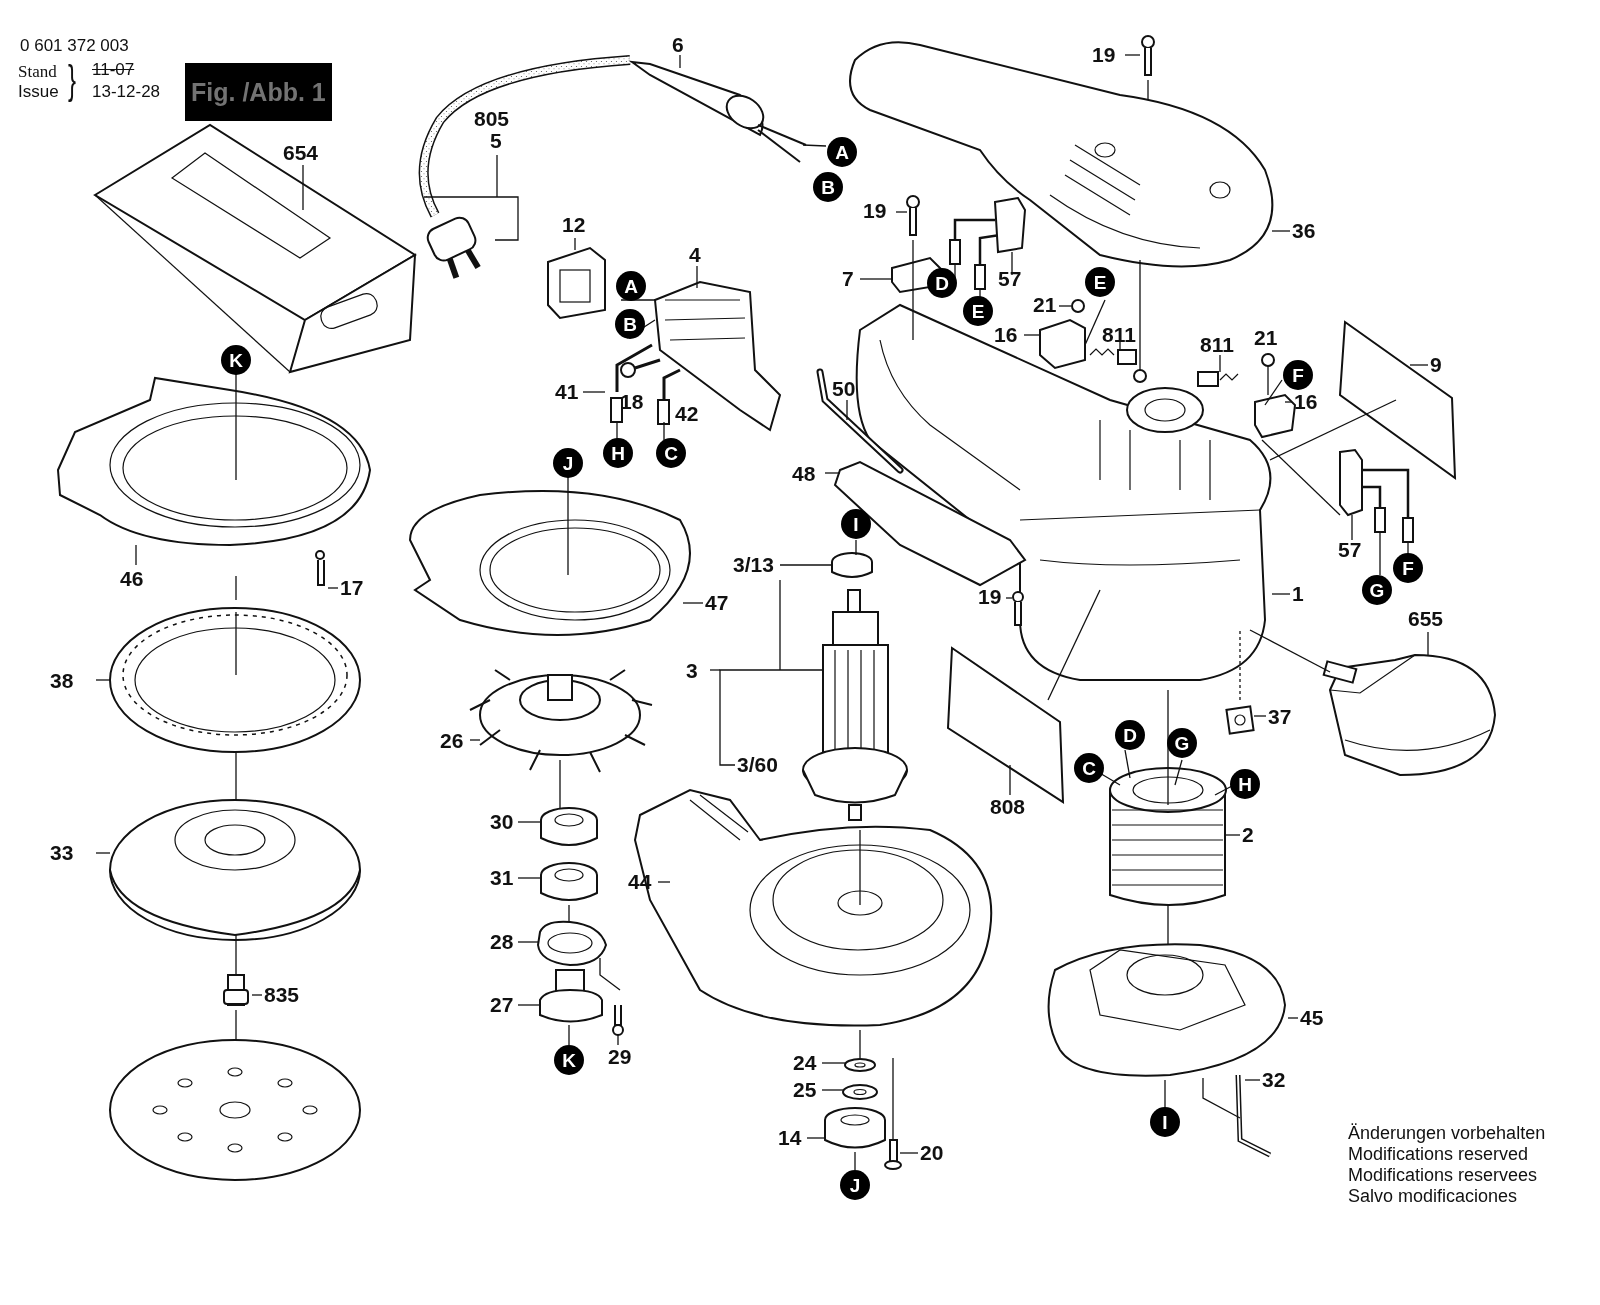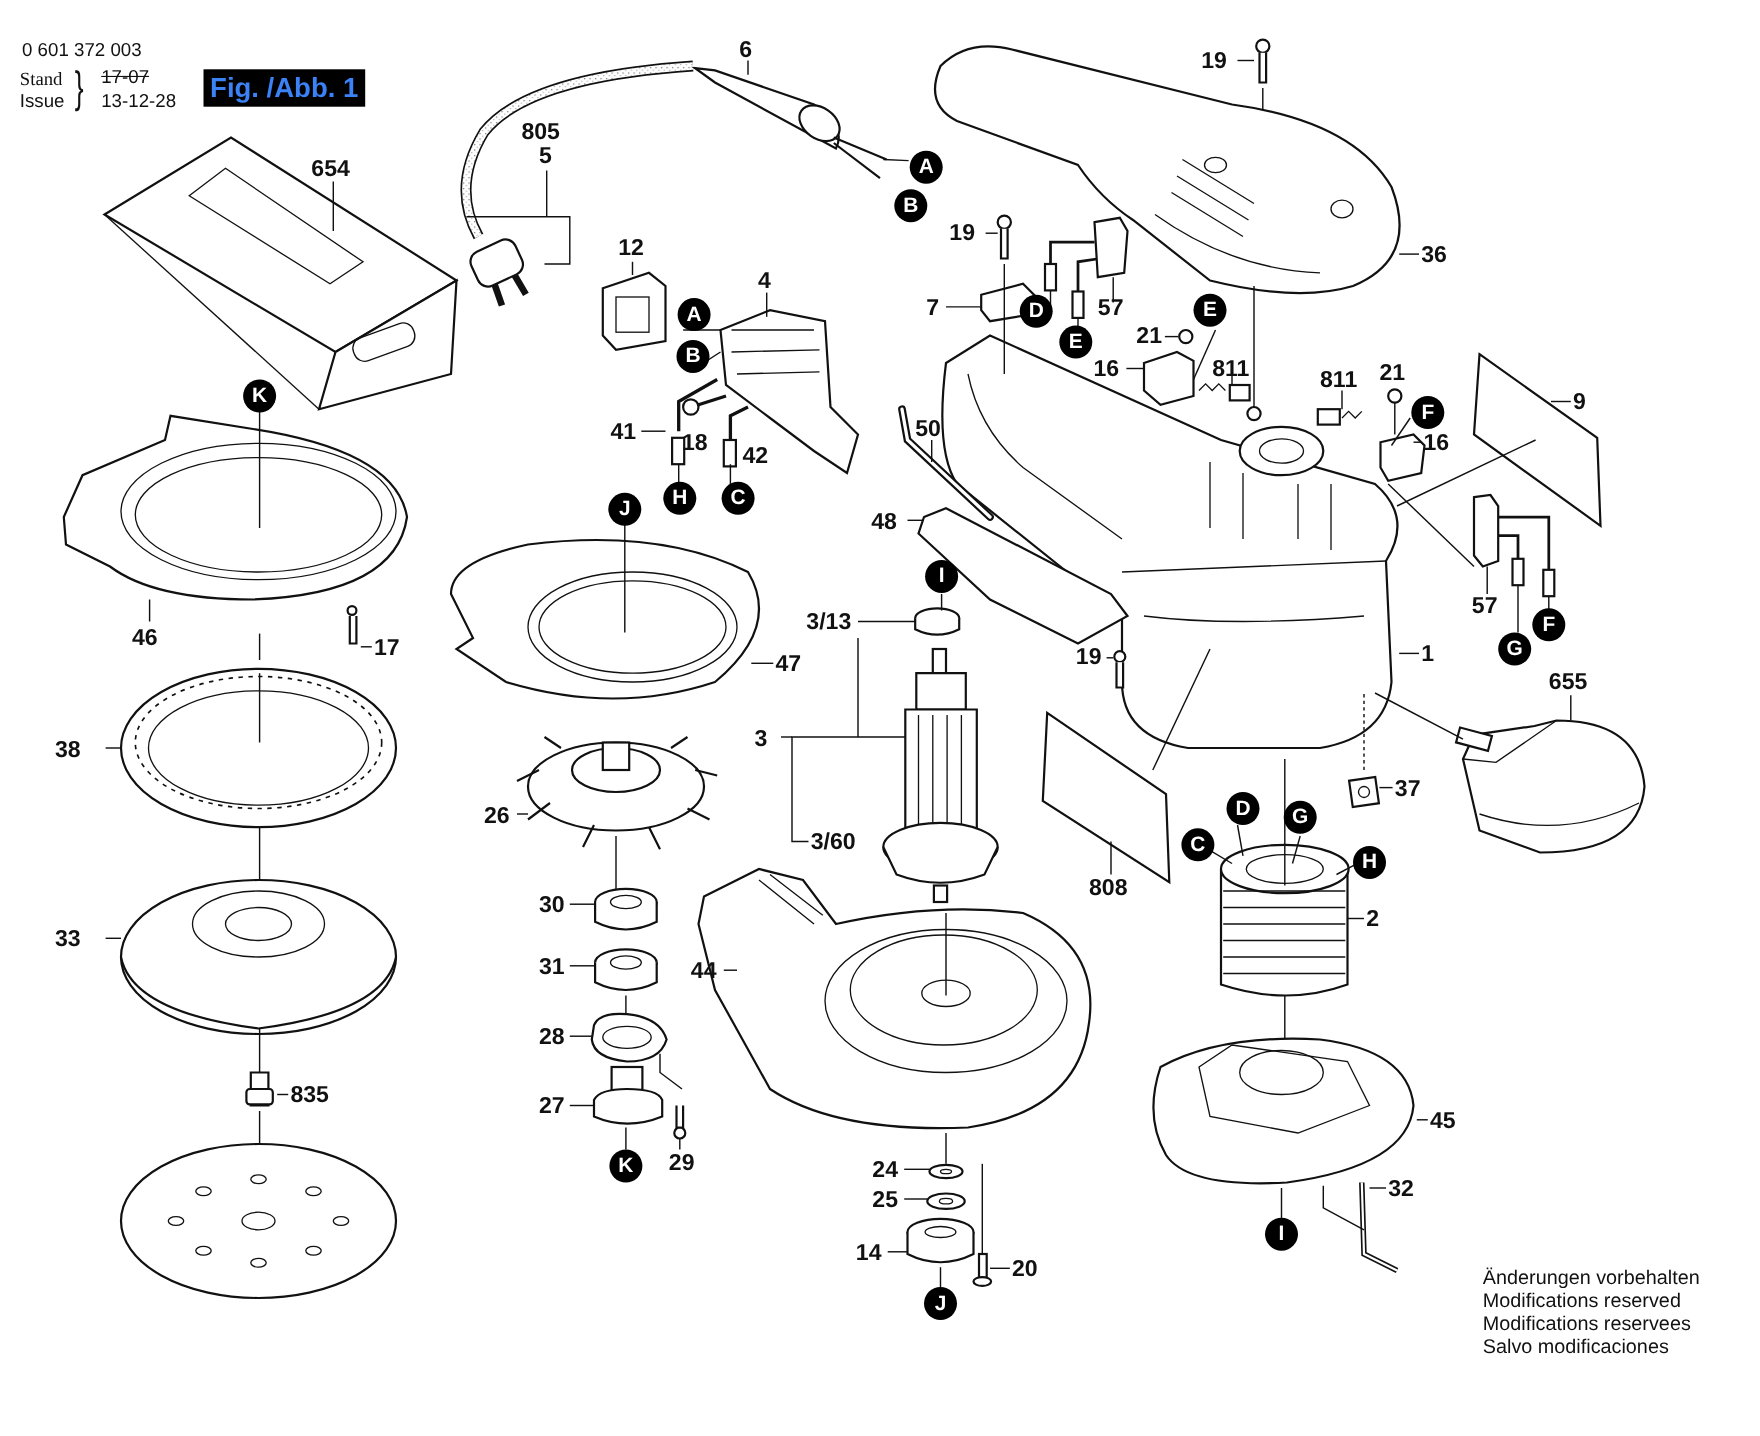--- a/index.html
+++ b/index.html
@@ -6,39 +6,39 @@
   body { width: 1600px; height: 1305px; position: relative; overflow: hidden;
          font-family: "Liberation Sans", sans-serif; color: #111; }
   #stage { position: absolute; left: 0; top: 0; width: 1600px; height: 1305px; }
   .hdr { position: absolute; font-family: "Liberation Sans", sans-serif; font-size: 17px; color: #111; line-height: 20px; }
   #docnum { left: 20px; top: 36px; }
   #stand-lbl { left: 18px; top: 62px; font-family: Liberation Serif, serif; }
   #issue-lbl { left: 18px; top: 82px; text-align: center; }
   #brace { left: 68px; top: 58px; font-size: 40px; line-height: 44px; font-weight: 300; transform: scaleX(0.6); transform-origin: left top; }
   #old-date { left: 92px; top: 60px; text-decoration: line-through; }
   #new-date { left: 92px; top: 82px; }
-  #figbox { position: absolute; left: 185px; top: 63px; background: #000; color: #3b82f6;
-            font-weight: bold; font-size: 25px; padding: 2px 6px; line-height: 30px; }
-  #footer { position: absolute; left: 1348px; top: 1123px; font-size: 18px; line-height: 21px; margin-top: 28px; }
+  #figbox { position: absolute; left: 185px; top: 63px; background: #000; color: #737373;
+            font-weight: bold; font-size: 25px; padding: 14px 6px; line-height: 30px; }
+  #footer { position: absolute; left: 1348px; top: 1123px; font-size: 18px; line-height: 21px; }
   #footer div { white-space: nowrap; }
   svg text.num { font-family: "Liberation Sans", sans-serif; font-weight: bold; font-size: 21px; fill: #111; }
   svg text.ref { font-family: "Liberation Sans", sans-serif; font-weight: bold; font-size: 19px; fill: #fff; text-anchor: middle; dominant-baseline: central; }
   .part { fill: #fff; stroke: #111; stroke-width: 2; }
   .thin { fill: none; stroke: #111; stroke-width: 1.2; }
   .lead { fill: none; stroke: #111; stroke-width: 1.3; }
 </style>
 </head>
 <body>
 
 <div id="stage">
   <div class="hdr" id="docnum">0 601 372 003</div>
   <div class="hdr" id="stand-lbl">Stand</div>
   <div class="hdr" id="issue-lbl">Issue</div>
   <div class="hdr" id="brace">}</div>
-  <div class="hdr" id="old-date">17-07</div>
+  <div class="hdr" id="old-date">11-07</div>
   <div class="hdr" id="new-date">13-12-28</div>
   <div id="figbox">Fig. /Abb. 1</div>
 
   <svg width="1600" height="1305" viewBox="0 0 1600 1305" style="position:absolute;left:0;top:0">
     <defs>
       <pattern id="dots" width="5" height="5" patternUnits="userSpaceOnUse">
         <rect width="5" height="5" fill="#fff"></rect>
         <circle cx="1.5" cy="1.5" r="0.6" fill="#555"></circle>
         <circle cx="4" cy="3.8" r="0.5" fill="#777"></circle>
       </pattern>

